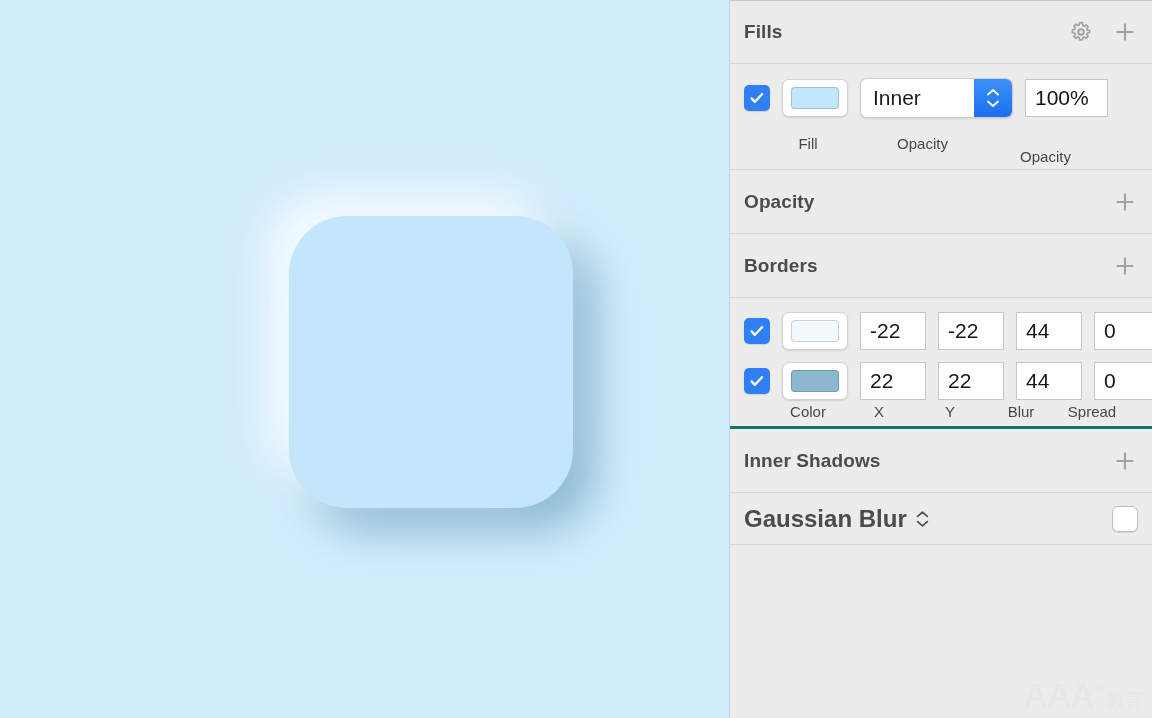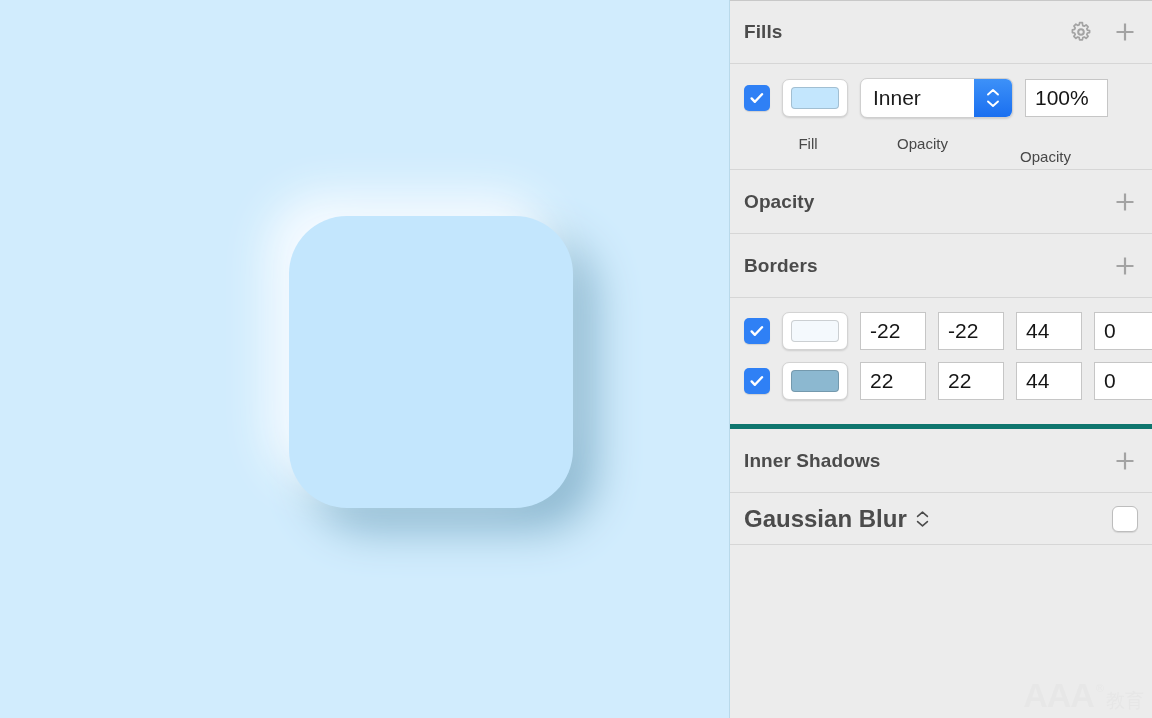--- a/index.html
+++ b/index.html
@@ -100,21 +100,21 @@
 
   
   .row {
     display: flex;
     align-items: center;
     padding: 0 14px;
     gap: 12px;
   }
 
   .fills-body { padding-top: 14px; padding-bottom: 4px; border-bottom: 1px solid #d6d6d6; }
-  .shadows-body { padding-top: 14px; padding-bottom: 24px; border-bottom: 5px solid #0f766e; }
+  .shadows-body { padding-top: 14px; padding-bottom: 6px; border-bottom: 3px solid #0f766e; }
 
   
   .checkbox {
     width: 26px;
     height: 26px;
     border-radius: 5px;
     background: #2f80f5;
     display: flex;
     align-items: center;
     justify-content: center;
@@ -379,20 +379,28 @@
           <div class="swatch-wrap">
             <div class="swatch" style="background:#8cb8d0"></div>
           </div>
           <div class="num sm">22</div>
           <div class="num sm">22</div>
           <div class="num sm">44</div>
           <div class="num sm">0</div>
         </div>
 
       </div>
+      <div class="captions">
+        <div class="cap spacer-cb"></div>
+        <div class="cap color">Color</div>
+        <div class="cap sm">X</div>
+        <div class="cap sm">Y</div>
+        <div class="cap sm">Blur</div>
+        <div class="cap sm">Spread</div>
+      </div>
     </div>
 
     <div class="section-header">
       <div class="section-title">Inner Shadows</div>
       <div class="header-actions">
         <div class="icon-btn">
           <svg width="24" height="24" viewBox="0 0 24 24">
               <path d="M12 3.5v17M3.5 12h17" stroke="#a3a3a3" stroke-width="2.2"></path>
             </svg>
         </div>

